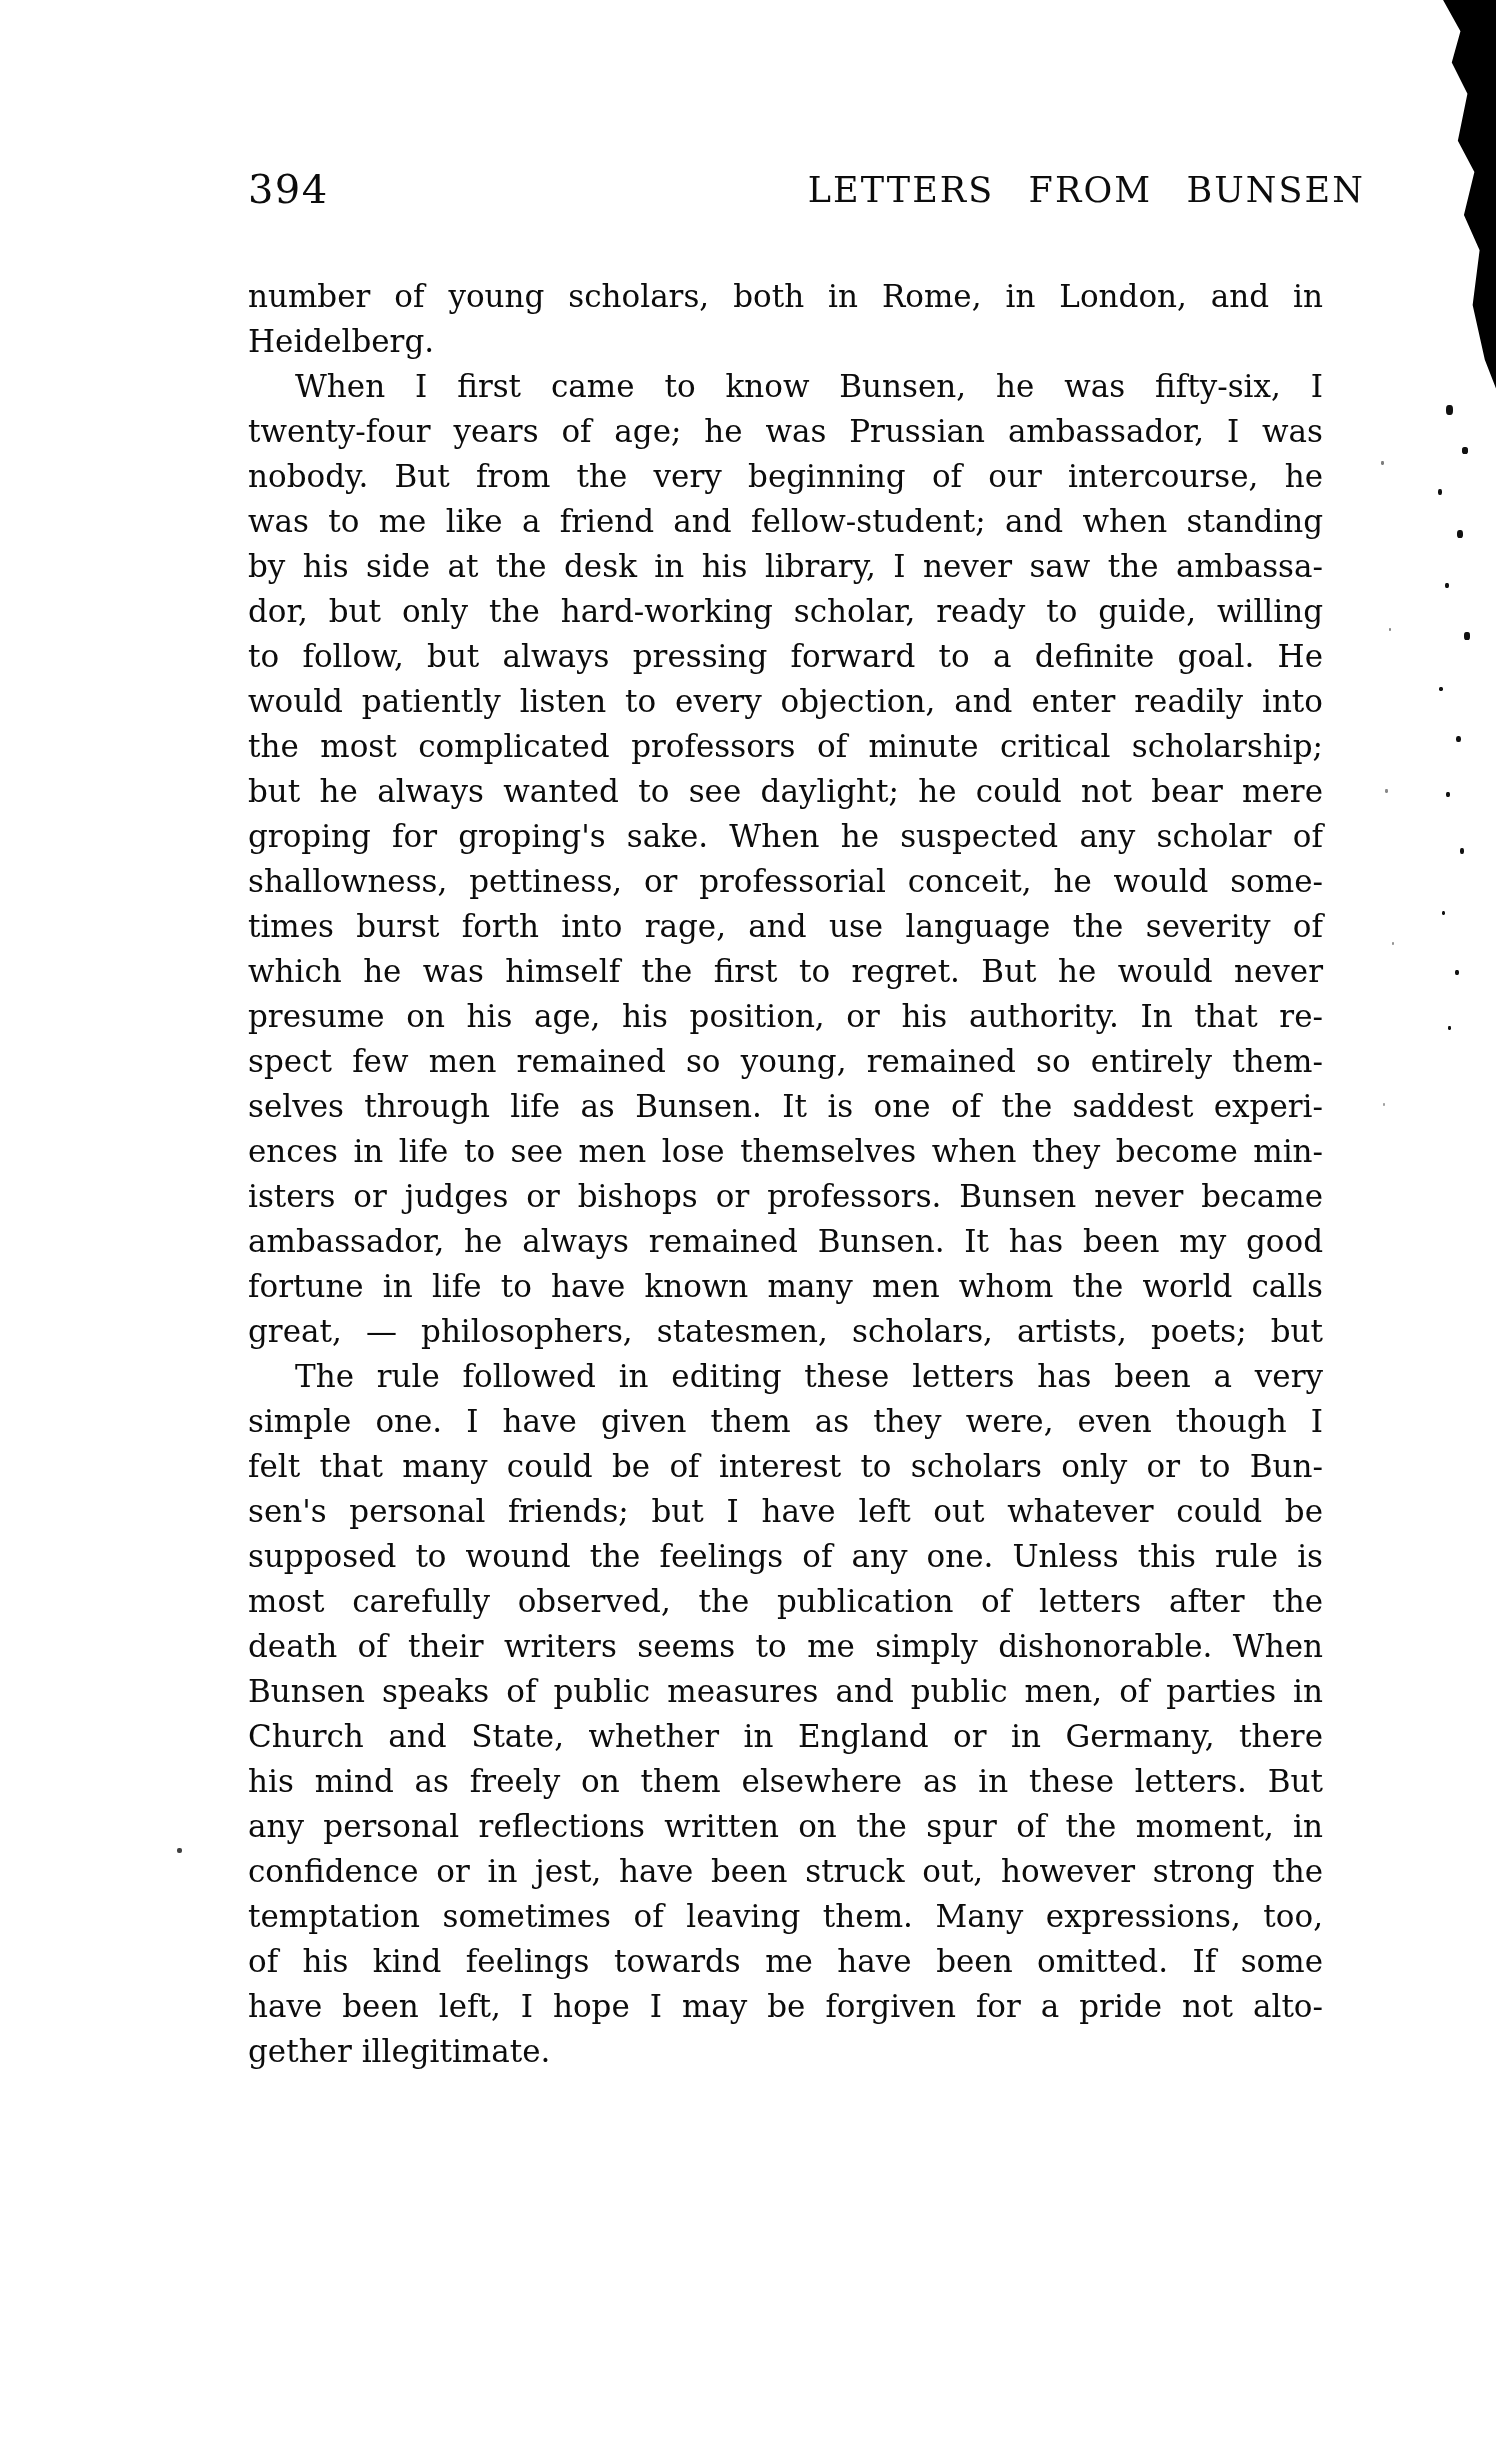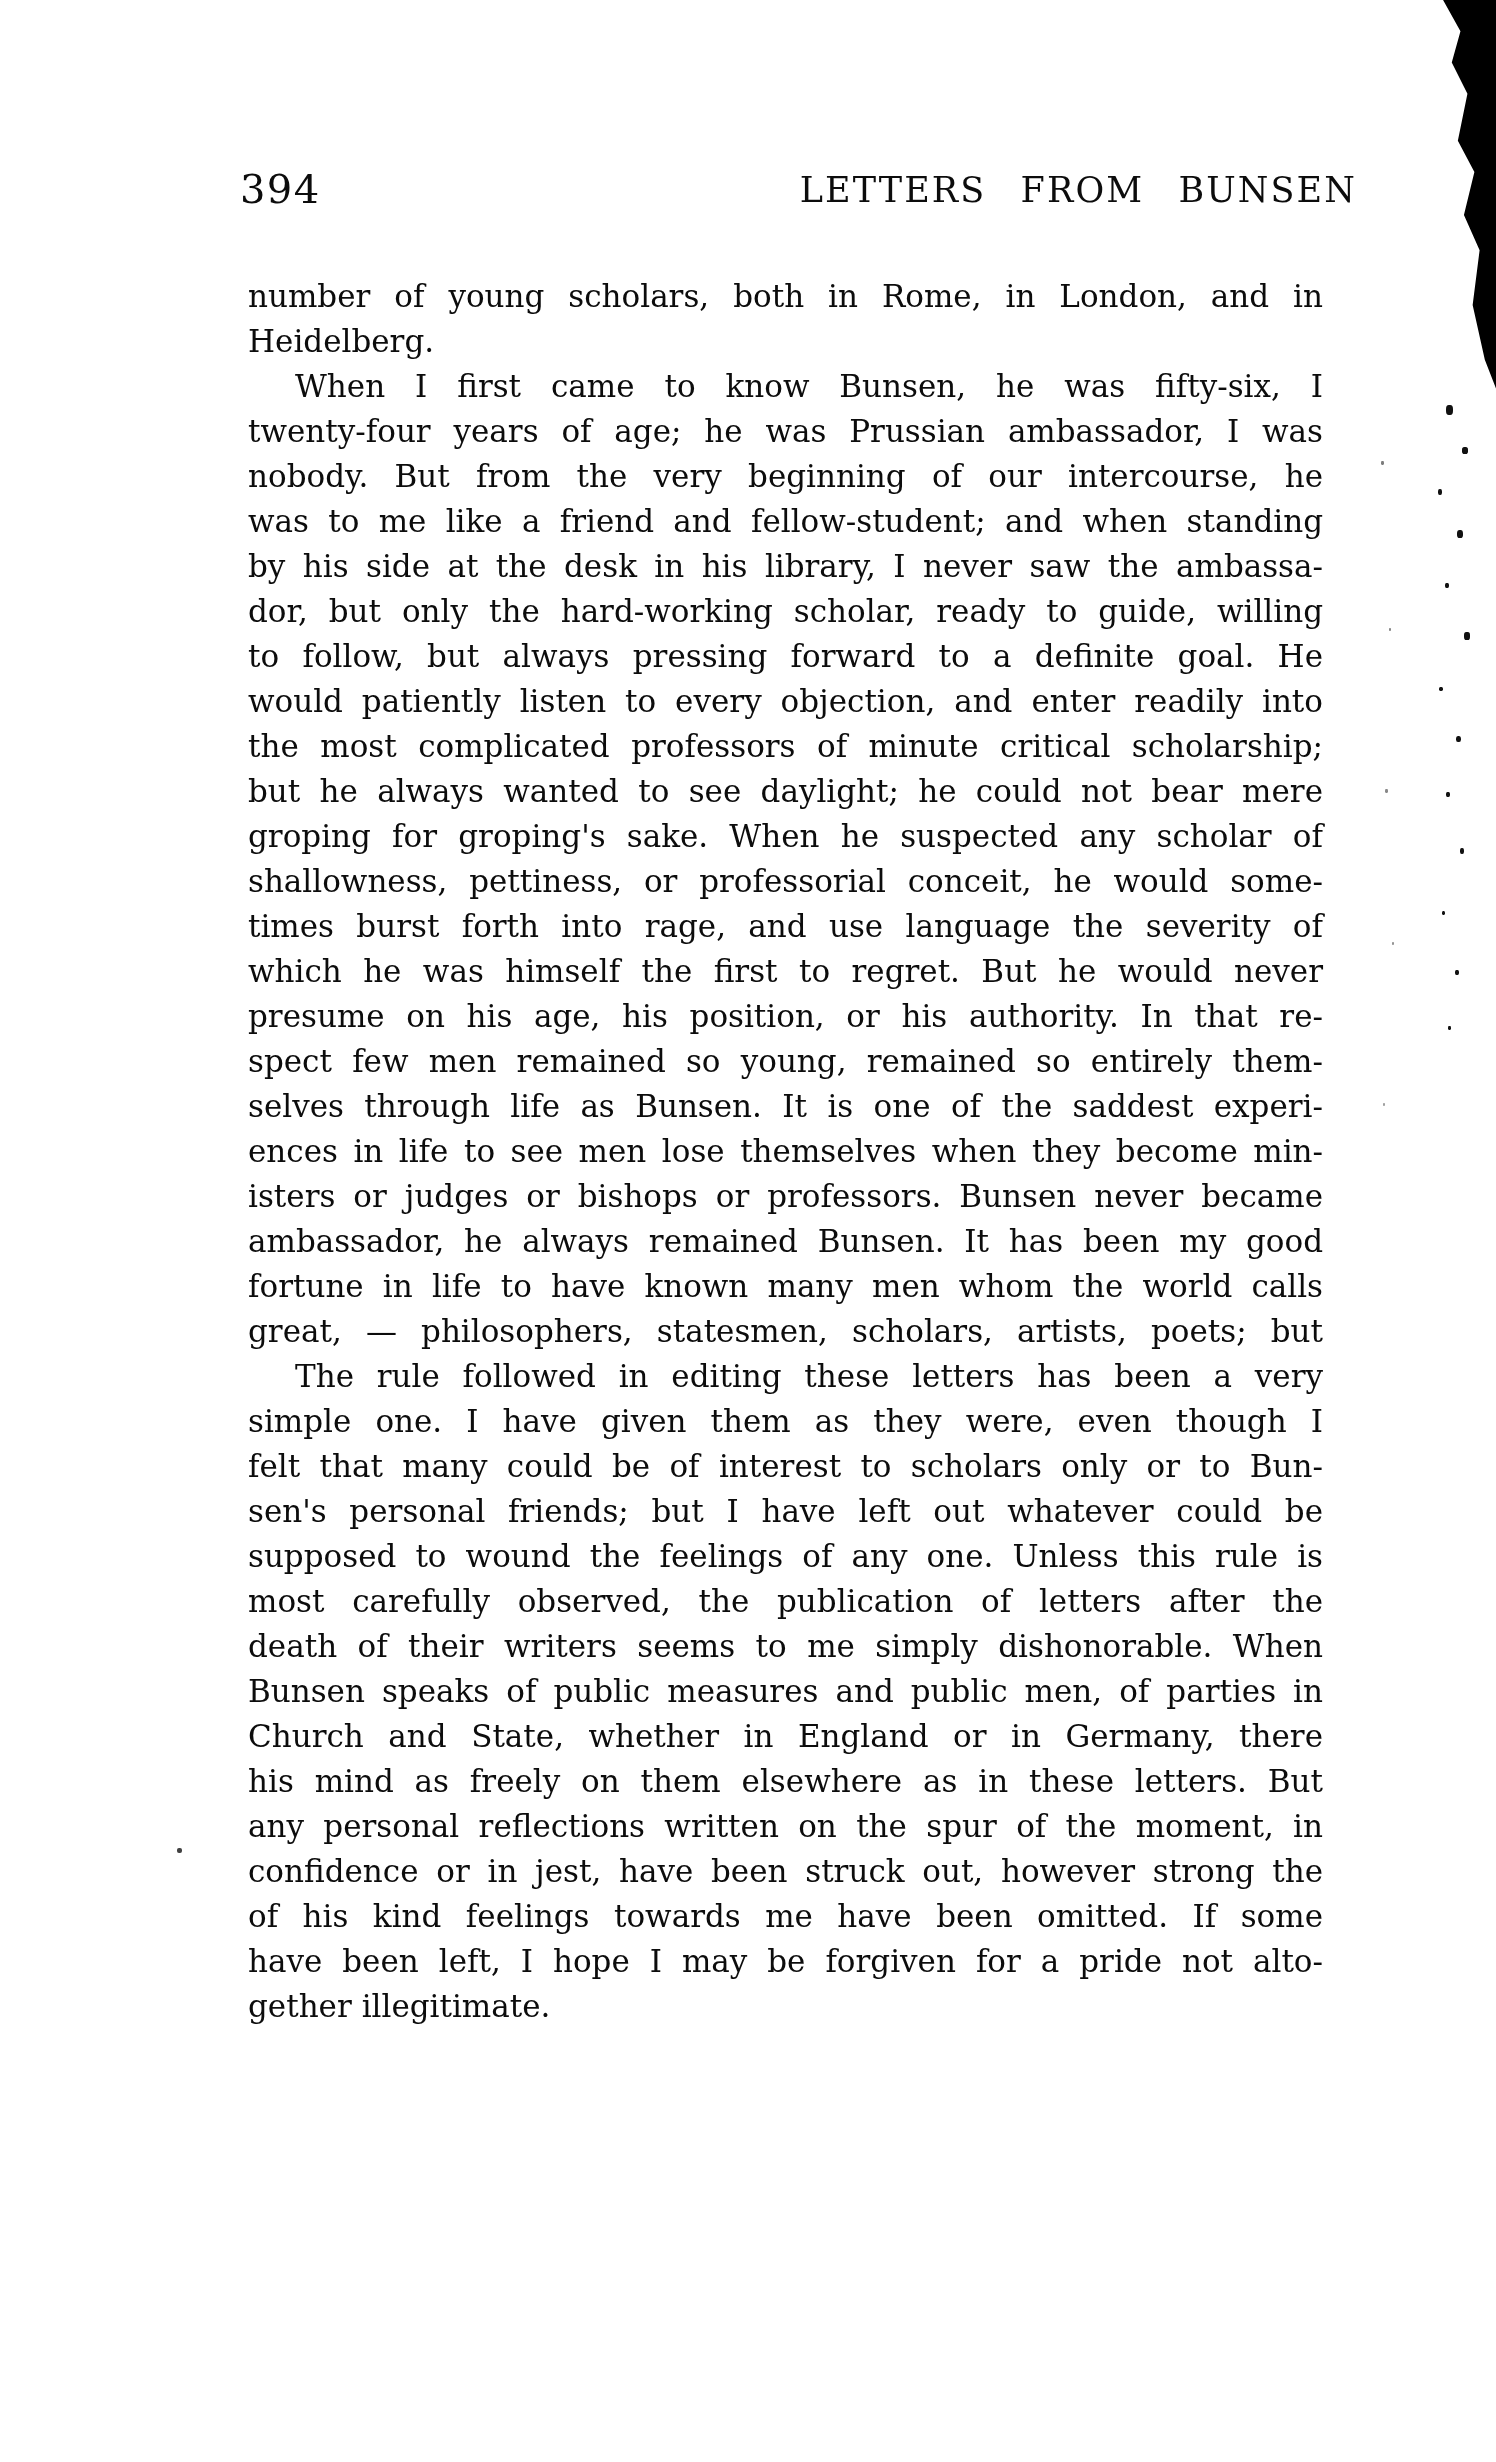--- a/index.html
+++ b/index.html
@@ -16,21 +16,21 @@
     color: #0c0c0c;
   }
   .page {
     position: absolute;
     inset: 0;
     background: #ffffff;
   }
   .running-head {
     position: absolute;
     top: 166px;
-    left: 240px;
+    left: 248px;
     width: 1075px;
     height: 49px;
   }
   .page-number {
     position: absolute;
     left: 0;
     top: 0;
     font-size: 40px;
     letter-spacing: 1.4px;
   }
@@ -115,20 +115,21 @@
       <div class="line">felt that many could be of interest to scholars only or to Bun-</div>
       <div class="line">sen's personal friends; but I have left out whatever could be</div>
       <div class="line">supposed to wound the feelings of any one.  Unless this rule is</div>
       <div class="line">most carefully observed, the publication of letters after the</div>
       <div class="line">death of their writers seems to me simply dishonorable.  When</div>
       <div class="line">Bunsen speaks of public measures and public men, of parties in</div>
       <div class="line">Church and State, whether in England or in Germany, there</div>
       <div class="line">his mind as freely on them elsewhere as in these letters.  But</div>
       <div class="line">any personal reflections written on the spur of the moment, in</div>
       <div class="line">confidence or in jest, have been struck out, however strong the</div>
+      <div class="line">temptation sometimes of leaving them.  Many expressions, too,</div>
       <div class="line">of his kind feelings towards me have been omitted.  If some</div>
       <div class="line">have been left, I hope I may be forgiven for a pride not alto-</div>
       <div class="line last">gether illegitimate.</div>
     </div>
 
   <div class="artifact blob-top-right"></div>
   <span class="speck" style="left:1446px; top:405px;  width:7px; height:9.8px;"></span>
   <span class="speck" style="left:1462px; top:447px;  width:5.6px;  height:7px;"></span>
   <span class="speck" style="left:1438px; top:489px;  width:4.2px;  height:5.6px;"></span>
   <span class="speck" style="left:1457px; top:530px;  width:6.3px;  height:8.4px;"></span>

